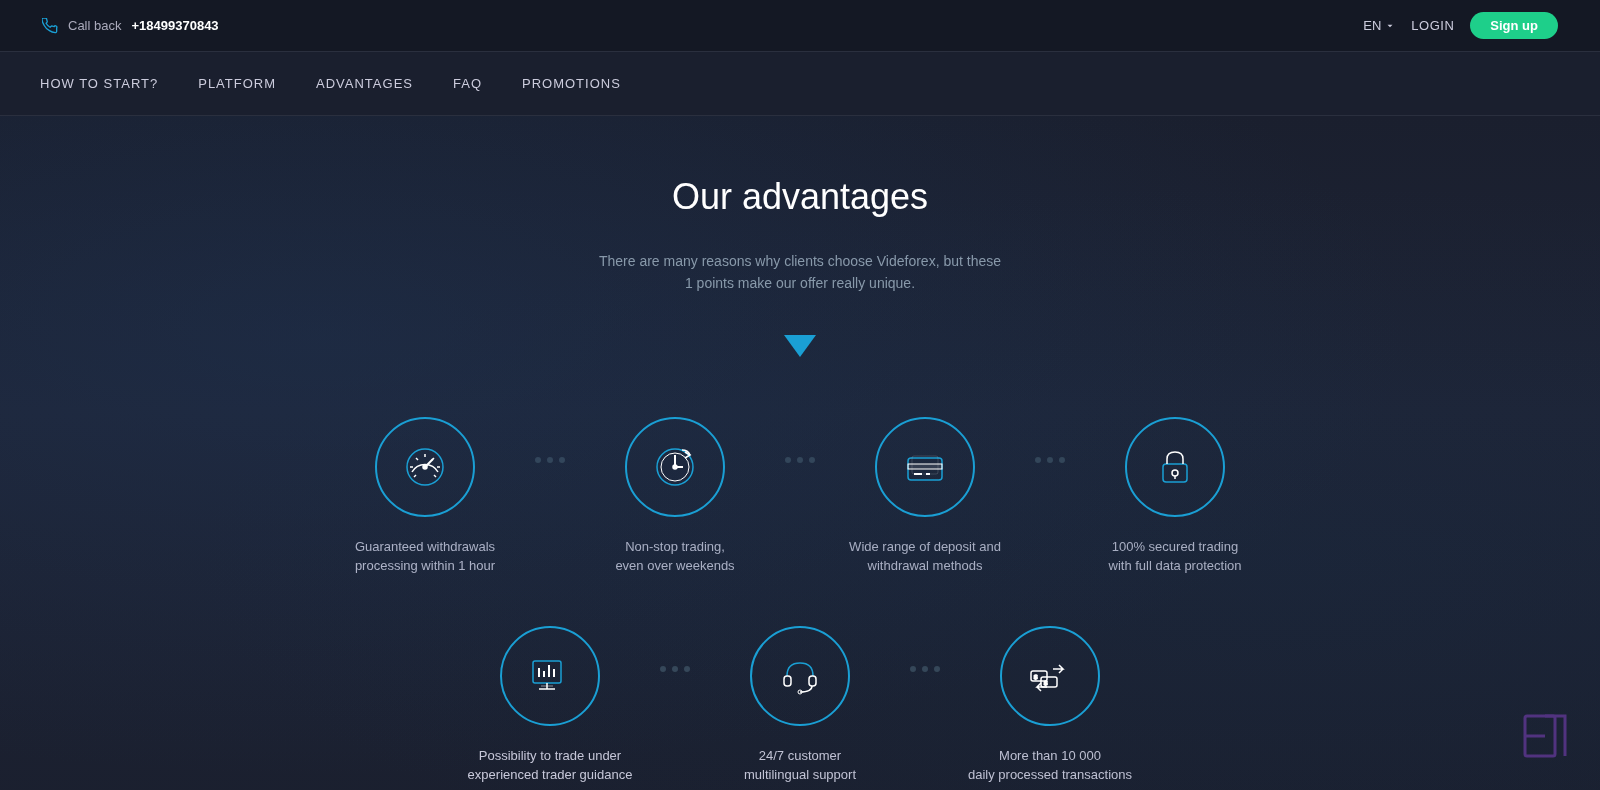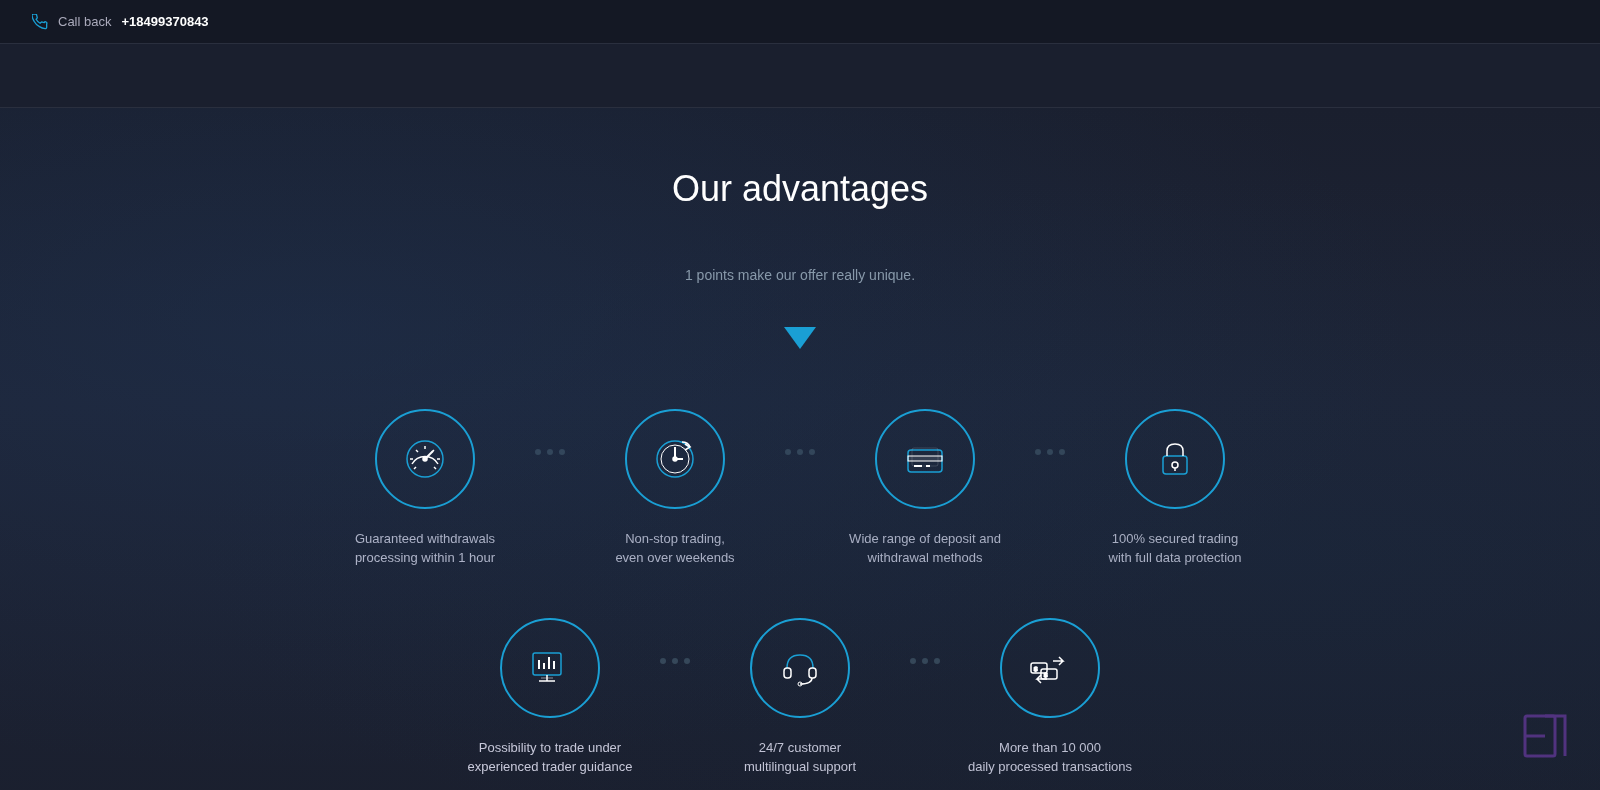--- a/index.html
+++ b/index.html
@@ -11,22 +11,22 @@
       min-height: 790px;
       overflow-x: hidden;
     }
 
     
     .header {
       display: flex;
       align-items: center;
       justify-content: space-between;
       background-color: #141824;
-      padding: 0 32px;
-      height: 44px;
+      padding: 0 42px;
+      height: 52px;
       border-bottom: 1px solid #2a2f3e;
     }
     .header-left {
       display: flex;
       align-items: center;
       gap: 10px;
       font-size: 13px;
       color: #aab;
     }
     .header-left .phone {
@@ -219,29 +219,46 @@
 <body>
 
 <div class="header">
   <div class="header-left">
     <svg width="16" height="16" viewBox="0 0 24 24" fill="none" stroke="#1a9fd4" stroke-width="2">
       <path d="M22 16.92v3a2 2 0 01-2.18 2 19.79 19.79 0 01-8.63-3.07A19.5 19.5 0 013.07 10.8 19.79 19.79 0 01.02 2.18 2 2 0 012 0h3a2 2 0 012 1.72c.127.96.361 1.903.7 2.81a2 2 0 01-.45 2.11L6.09 7.91a16 16 0 006 6l1.27-1.27a2 2 0 012.11-.45c.907.339 1.85.573 2.81.7A2 2 0 0122 14.92z"></path>
     </svg>
     <span>Call back</span>
     <span class="phone">+18499370843</span>
   </div>
+  <div class="header-right">
+    <div class="lang-select">
+      <span>EN</span>
+      <svg width="10" height="10" viewBox="0 0 24 24" fill="#ccd">
+          <path d="M6 9l6 6 6-6"></path>
+        </svg>
+    </div>
+    <span class="login-btn">LOGIN</span>
+    <button class="signup-btn">Sign up</button>
+  </div>
 </div>
 
 <nav class="navbar">
+  <div class="nav-links">
+    <span class="nav-link">HOW TO START?</span>
+    <span class="nav-link">PLATFORM</span>
+    <span class="nav-link">ADVANTAGES</span>
+    <span class="nav-link">FAQ</span>
+    <span class="nav-link">PROMOTIONS</span>
+  </div>
 </nav>
 
 <div class="main-content">
   <h1 class="section-title">Our advantages</h1>
   <p class="section-subtitle">
-    <br>
+    <span>There are many reasons why clients choose Videforex, but these</span><br>
     <span>1 points make our offer really unique.</span>
   </p>
   <div class="arrow-down"></div>
 
   <div class="row-with-dots">
 
     <div class="advantage-item">
       <div class="icon-circle">
         <svg viewBox="0 0 50 50">
           <circle cx="25" cy="25" r="18" stroke="#1a9fd4" stroke-width="1.5" fill="none"></circle>

